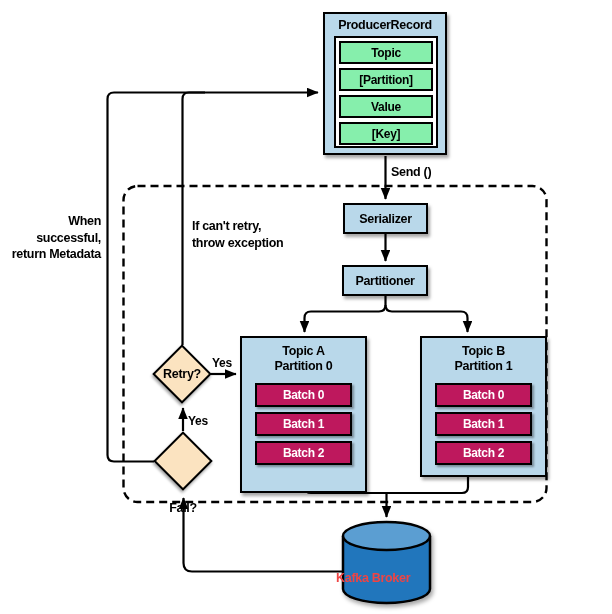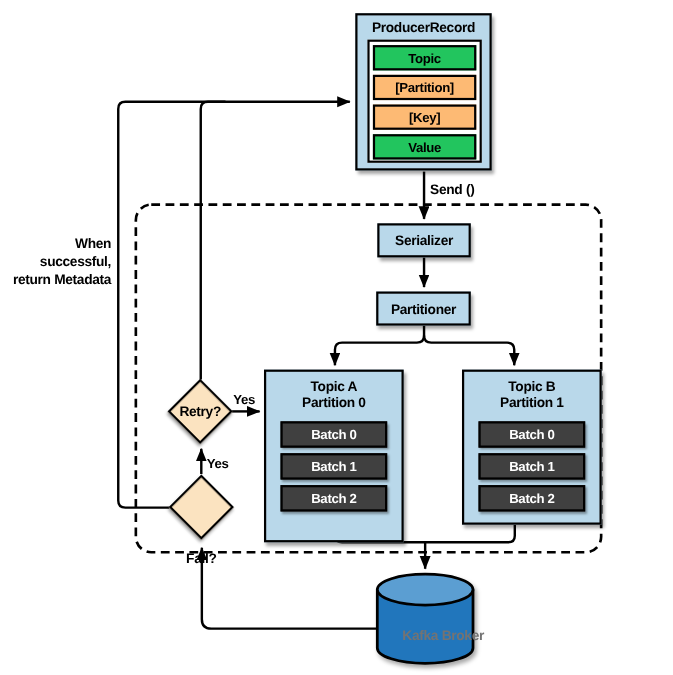--- a/index.html
+++ b/index.html
@@ -20,28 +20,28 @@
   .pr-rows{
     position:absolute;left:9px;top:22px;width:104px;height:112px;box-sizing:border-box;
     border:2.2px solid #000;background:#fff;padding:3px;
   }
   .pr-row{
     box-sizing:border-box;height:23px;border:2.2px solid #000;margin-bottom:4px;
     display:flex;align-items:center;justify-content:center;
     font-size:12px;font-weight:bold;letter-spacing:-0.3px;
   }
   .pr-row:last-child{margin-bottom:0;}
-  .row-green{background:#22c55e;}
-  .row-gray{background:#fdba74;}
+  .row-green{background:#86efac;}
+  .row-gray{background:#86efac;}
   
   .topic-box{padding-top:6px;}
   .topic-title{text-align:center;font-size:12.5px;font-weight:bold;letter-spacing:-0.3px;line-height:15px;}
   .batches{margin-top:9px;display:flex;flex-direction:column;align-items:center;gap:5px;}
   .batch{
-    box-sizing:border-box;width:97px;height:24px;border:2.2px solid #000;background:#404040;
+    box-sizing:border-box;width:97px;height:24px;border:2.2px solid #000;background:#be185d;
     color:#fff;display:flex;align-items:center;justify-content:center;
     font-size:12px;font-weight:bold;letter-spacing:-0.3px;
     box-shadow:1.5px 2px 2px rgba(0,0,0,0.35);
   }
   
   .diamond{
     position:absolute;box-sizing:border-box;width:42px;height:42px;
     background:#fbe3c0;border:2.2px solid #000;transform:rotate(45deg);
     filter:drop-shadow(1.5px 2.5px 1.5px rgba(0,0,0,0.4));
   }
@@ -49,21 +49,21 @@
     position:absolute;width:64px;text-align:center;
     font-size:12.5px;font-weight:bold;letter-spacing:-0.3px;
   }
   
   .ann{position:absolute;font-size:12.5px;font-weight:bold;letter-spacing:-0.3px;line-height:16.5px;}
   .yes{position:absolute;font-size:12px;font-weight:bold;letter-spacing:-0.3px;}
   
   #broker-svg{position:absolute;left:336px;top:514px;width:104px;height:96px;
     filter:drop-shadow(2px 3px 2px rgba(0,0,0,0.35));}
   #broker-label{
-    position:absolute;left:336px;top:571px;width:104px;text-align:right;color:#737373;
+    position:absolute;left:336px;top:571px;width:104px;text-align:left;color:#ef4444;
     font-size:12.5px;font-weight:bold;letter-spacing:-0.3px;
   }
 </style>
 </head>
 <body>
 
 <div id="canvas">
 
   <svg class="layer">
     <defs>
@@ -97,22 +97,22 @@
 
       <path d="M 344 571.5 H 192 Q 183.5 571.5 183.5 563 V 498" marker-end="url(#arr)"></path>
     </g>
   </svg>
 
   <div class="node" style="left:323px;top:12px;width:124px;height:143px;">
     <div class="pr-title">ProducerRecord</div>
     <div class="pr-rows">
       <div class="pr-row row-green">Topic</div>
       <div class="pr-row row-gray">[Partition]</div>
+      <div class="pr-row row-green">Value</div>
       <div class="pr-row row-gray">[Key]</div>
-      <div class="pr-row row-green">Value</div>
     </div>
   </div>
 
   <div class="ann" style="left:391px;top:164px;">Send ()</div>
 
   <div class="node" style="left:342px;top:265px;width:86px;height:31px;">
     <div class="node-label">Partitioner</div>
   </div>
 
   <div class="node" style="left:343px;top:203px;width:85px;height:31px;">
@@ -148,20 +148,24 @@
   <div class="yes" style="left:212px;top:356px;">Yes</div>
 
   <div class="diamond" style="left:162px;top:440px;"></div>
   <div class="diamond-label" style="left:151px;top:477px;margin-top:24px;">Fail?</div>
   <div class="yes" style="left:188px;top:414px;">Yes</div>
 
   <div class="ann" style="left:4px;top:213px;width:97px;text-align:right;">
     <div>When successful,</div>
     <div>return Metadata</div>
   </div>
+  <div class="ann" style="left:192px;top:218px;width:120px;text-align:left;">
+    <div>If can't retry,</div>
+    <div>throw exception</div>
+  </div>
 
   <svg id="broker-svg" viewBox="0 0 104 96">
     <path d="M 7 22 L 7 75 A 43.5 14 0 0 0 94 75 L 94 22" fill="#2176bc" stroke="#000" stroke-width="2.5"></path>
     <ellipse cx="50.5" cy="22" rx="43.5" ry="14" fill="#5b9ed2" stroke="#000" stroke-width="2.5"></ellipse>
   </svg>
   <div id="broker-label">Kafka Broker</div>
 
 </div>
 
 </body></html>

